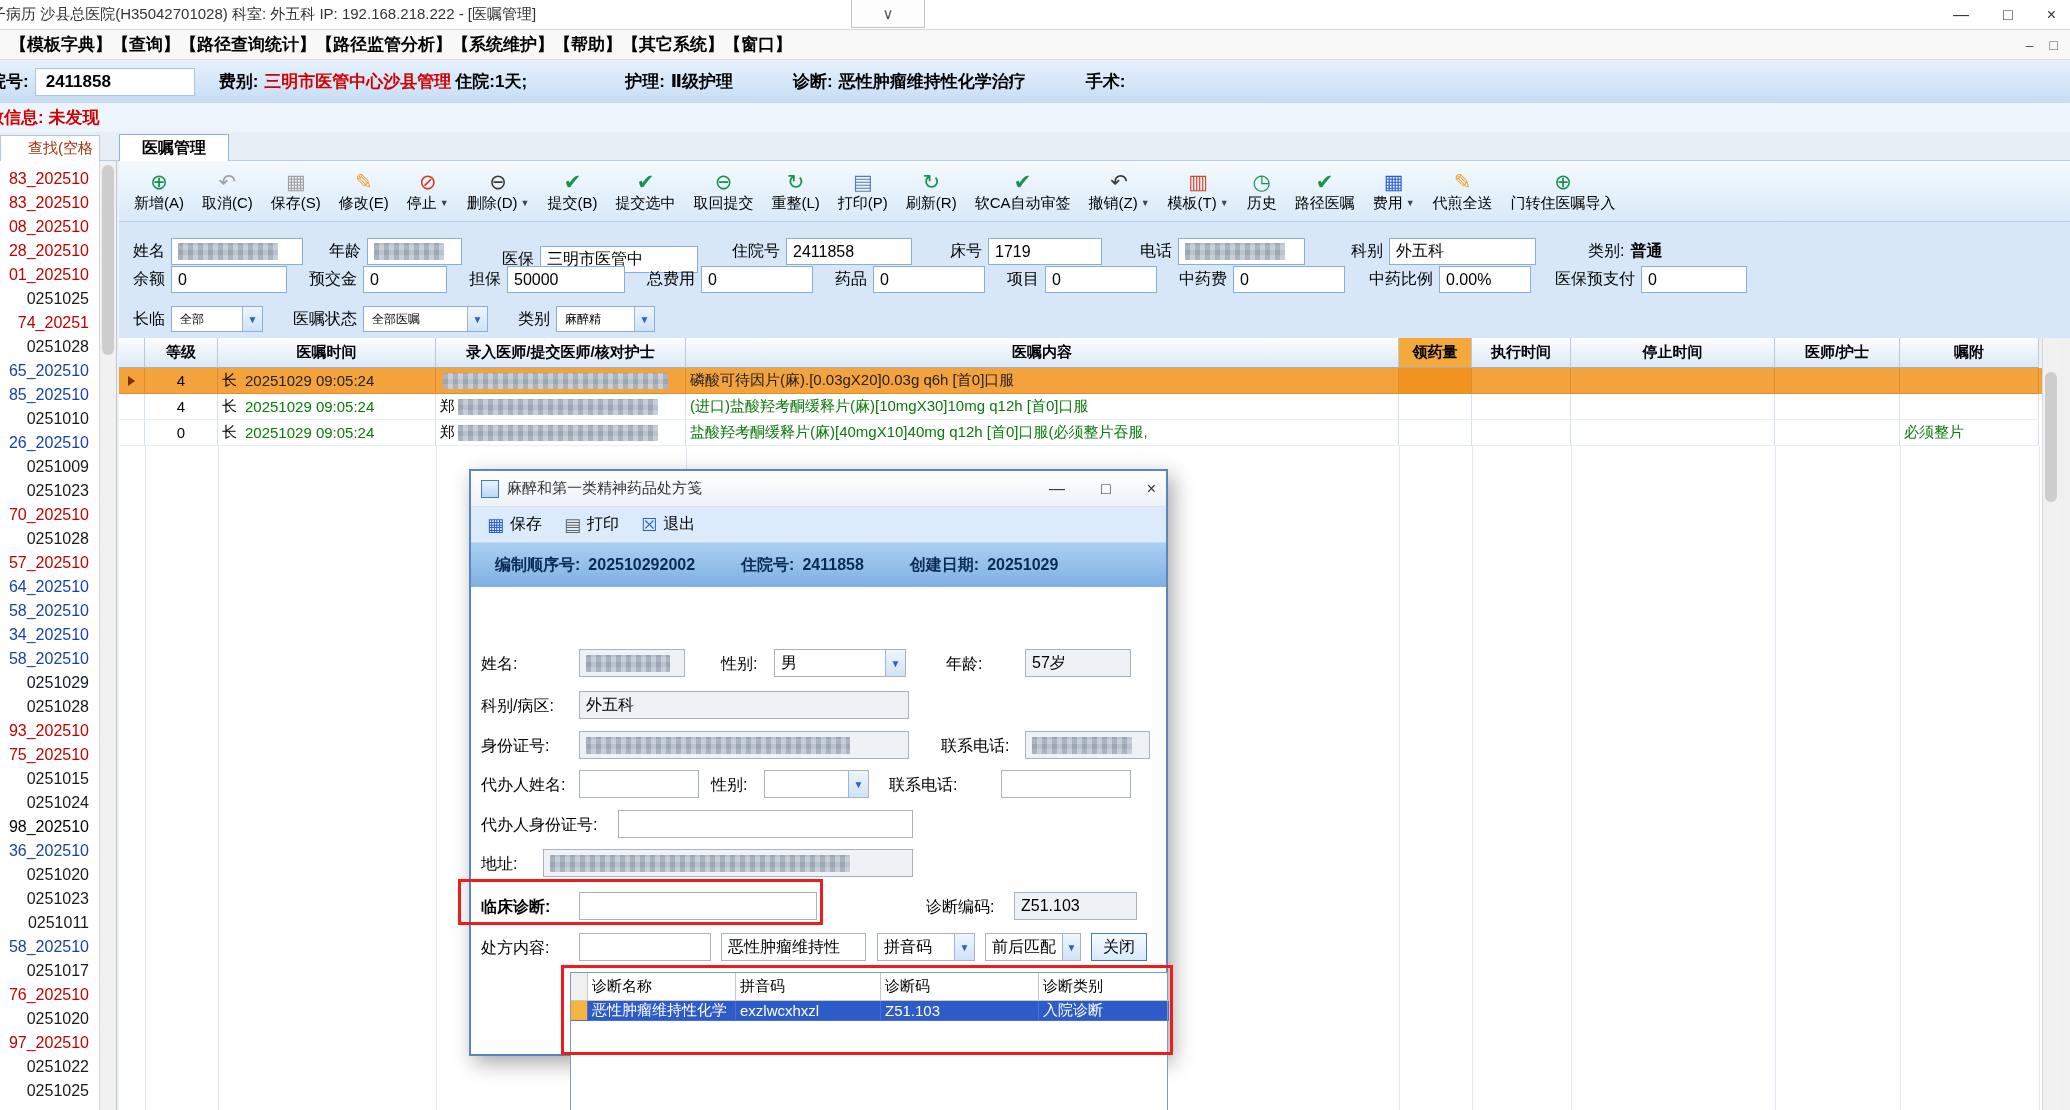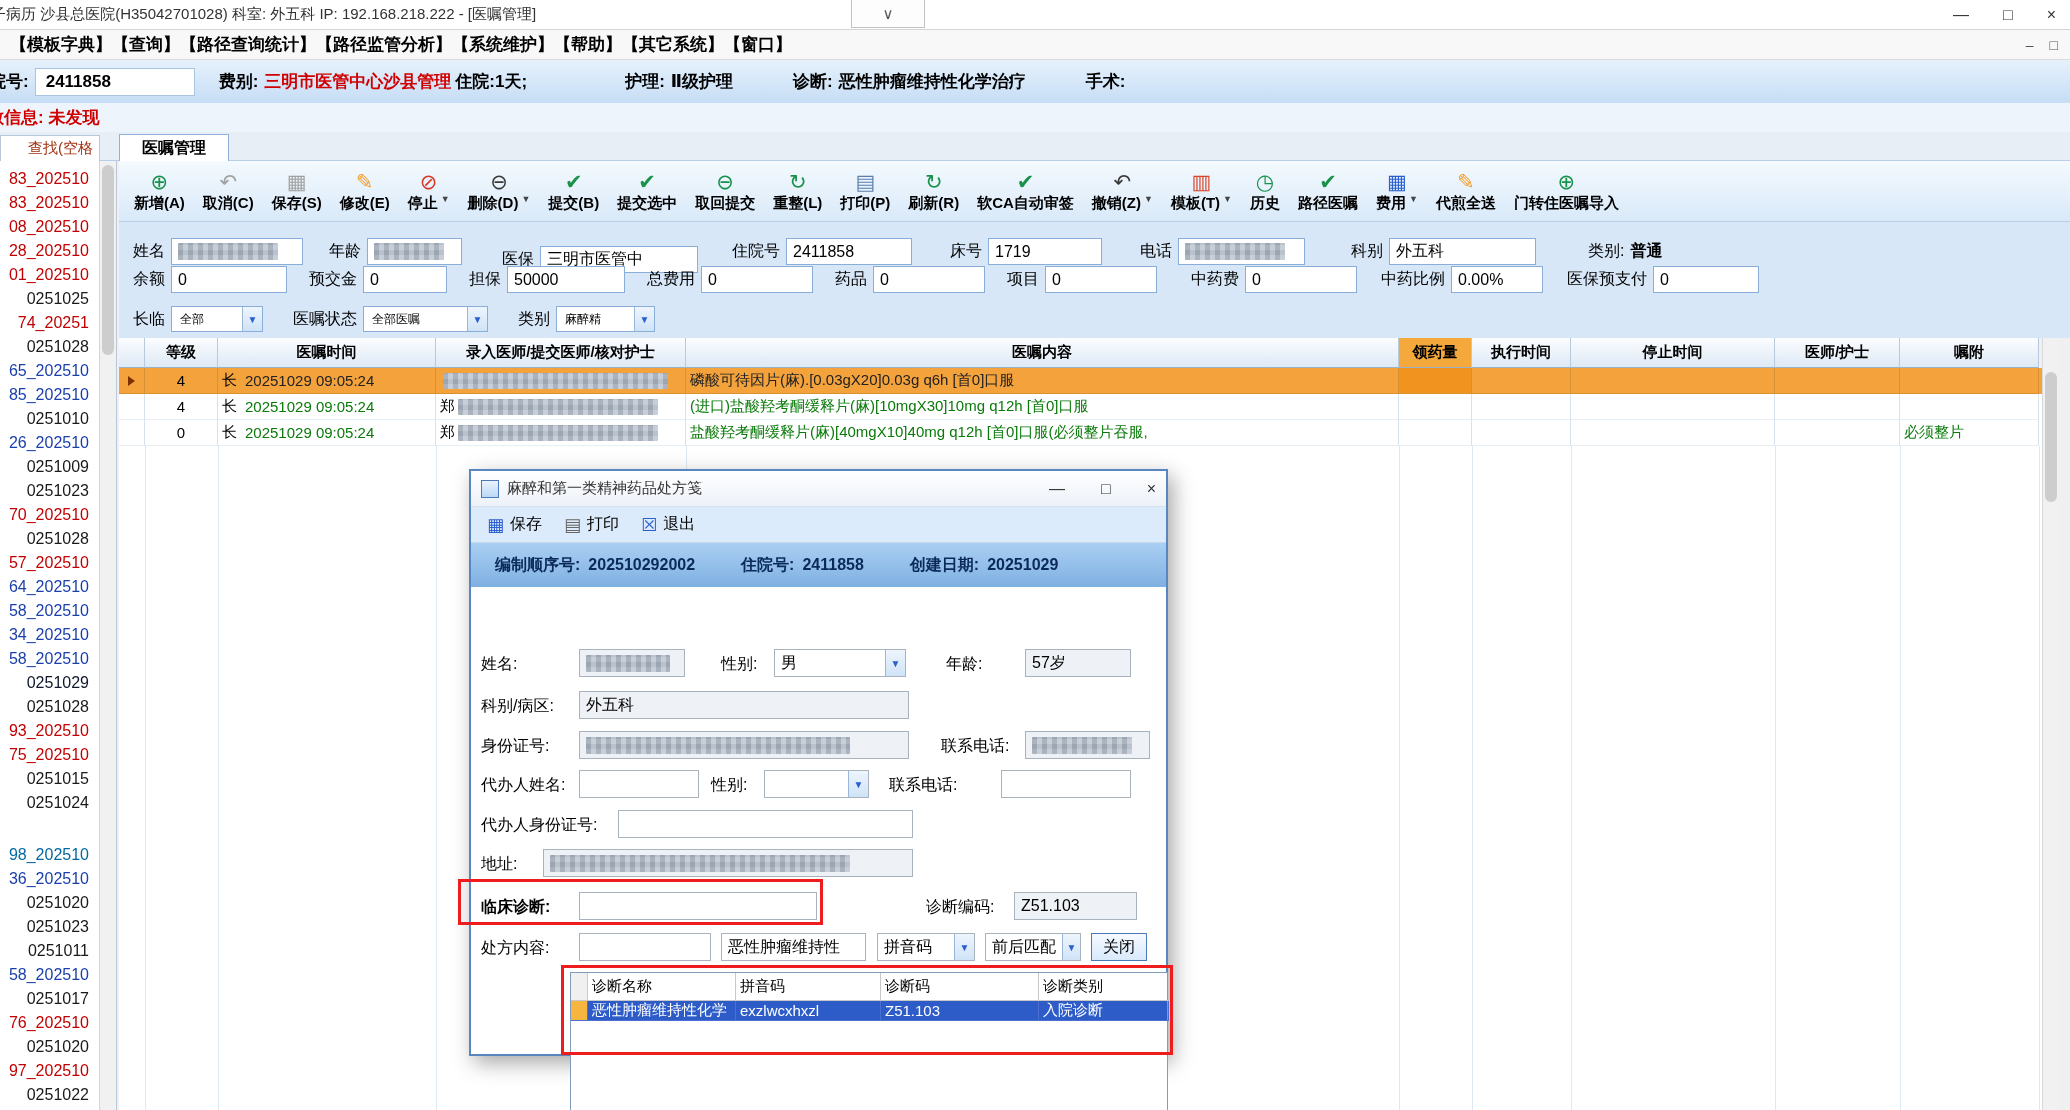--- a/index.html
+++ b/index.html
@@ -31,21 +31,21 @@
 
 .sidebar{position:absolute;left:0;top:161px;width:100px;height:949px;background:#fff;border-right:1px solid #cfd8e2;overflow:hidden;padding-top:6px;}
 .sb-item{height:24px;line-height:24px;font-size:16px;text-align:right;padding-right:10px;white-space:nowrap;overflow:hidden;cursor:default;}
 .sb-scroll{position:absolute;left:100px;top:161px;width:17px;height:949px;background:#f1f1f1;border-right:1px solid #b8c8d8;}
 .sb-thumb{position:absolute;left:2px;top:4px;width:12px;height:190px;background:#cdcdcd;border-radius:6px;}
 
 
 .toolbar{position:absolute;left:119px;top:161px;width:1951px;height:61px;background:linear-gradient(#f4fafe,#d9e9f9);border-bottom:1px solid #b8cfe8;display:flex;align-items:center;padding:0 6px;overflow:hidden;}
 .tb-btn{display:flex;flex-direction:column;align-items:center;justify-content:center;padding:0 9px;height:56px;gap:1px;cursor:default;}
 .tb-icon{font-size:21px;line-height:23px;}
-.tb-bot{display:flex;align-items:flex-start;font-weight:bold;}
+.tb-bot{display:flex;align-items:center;}
 .tb-label{font-size:15px;white-space:nowrap;}
 .tb-arrow{font-size:9px;color:#444;margin-left:3px;}
 
 
 .fields-panel{position:absolute;left:119px;top:222px;width:1951px;height:116px;background:#d7e7f8;}
 .fields-row{position:absolute;left:14px;display:flex;align-items:center;}
 .pf{display:flex;align-items:center;}
 .pf-label{margin-right:6px;font-size:16px;white-space:nowrap;}
 .pf-input{height:27px;background:#fff;border:1px solid #89afd9;display:flex;align-items:center;padding:0 6px;font-size:16px;overflow:hidden;white-space:nowrap;}
 .pf.plain .pf-input{border:none;background:transparent;font-weight:bold;padding:0;}
@@ -194,21 +194,21 @@
       <div class="sb-item" style="color: rgb(26, 63, 170);">64_202510</div>
       <div class="sb-item" style="color: rgb(26, 63, 170);">58_202510</div>
       <div class="sb-item" style="color: rgb(26, 63, 170);">34_202510</div>
       <div class="sb-item" style="color: rgb(26, 63, 170);">58_202510</div>
       <div class="sb-item" style="color: #0f172a;">0251029</div>
       <div class="sb-item" style="color: rgb(26, 26, 26);">0251028</div>
       <div class="sb-item" style="color: rgb(192, 0, 0);">93_202510</div>
       <div class="sb-item" style="color: rgb(192, 0, 0);">75_202510</div>
       <div class="sb-item" style="color: rgb(26, 26, 26);">0251015</div>
       <div class="sb-item" style="color: rgb(26, 26, 26);">0251024</div>
-      <div class="sb-item" style="color: #0369a1; margin-top: 28px;">98_202510</div>
+      <div class="sb-item" style="color: #000000;">98_202510</div>
       <div class="sb-item" style="color: rgb(26, 63, 170);">36_202510</div>
       <div class="sb-item" style="color: rgb(26, 26, 26);">0251020</div>
       <div class="sb-item" style="color: rgb(26, 26, 26);">0251023</div>
       <div class="sb-item" style="color: rgb(26, 26, 26);">0251011</div>
       <div class="sb-item" style="color: rgb(26, 63, 170);">58_202510</div>
       <div class="sb-item" style="color: rgb(26, 26, 26);">0251017</div>
       <div class="sb-item" style="color: rgb(192, 0, 0);">76_202510</div>
       <div class="sb-item" style="color: rgb(26, 26, 26);">0251020</div>
       <div class="sb-item" style="color: rgb(192, 0, 0);">97_202510</div>
       <div class="sb-item" style="color: rgb(26, 26, 26);">0251022</div>
@@ -451,21 +451,21 @@
       <span class="pf-input" style="width: 112px;">
           <span>0</span>
         </span>
     </div>
       <div class="pf" style="margin-left: 22px;">
       <span class="pf-label">项目</span>
       <span class="pf-input" style="width: 112px;">
           <span>0</span>
         </span>
     </div>
-      <div class="pf" style="margin-left: 34px;">
+      <div class="pf" style="margin-left: 22px;">
       <span class="pf-label">中药费</span>
       <span class="pf-input" style="width: 112px;">
           <span>0</span>
         </span>
     </div>
       <div class="pf" style="margin-left: 24px;">
       <span class="pf-label">中药比例</span>
       <span class="pf-input" style="width: 92px;">
           <span>0.00%</span>
         </span>

